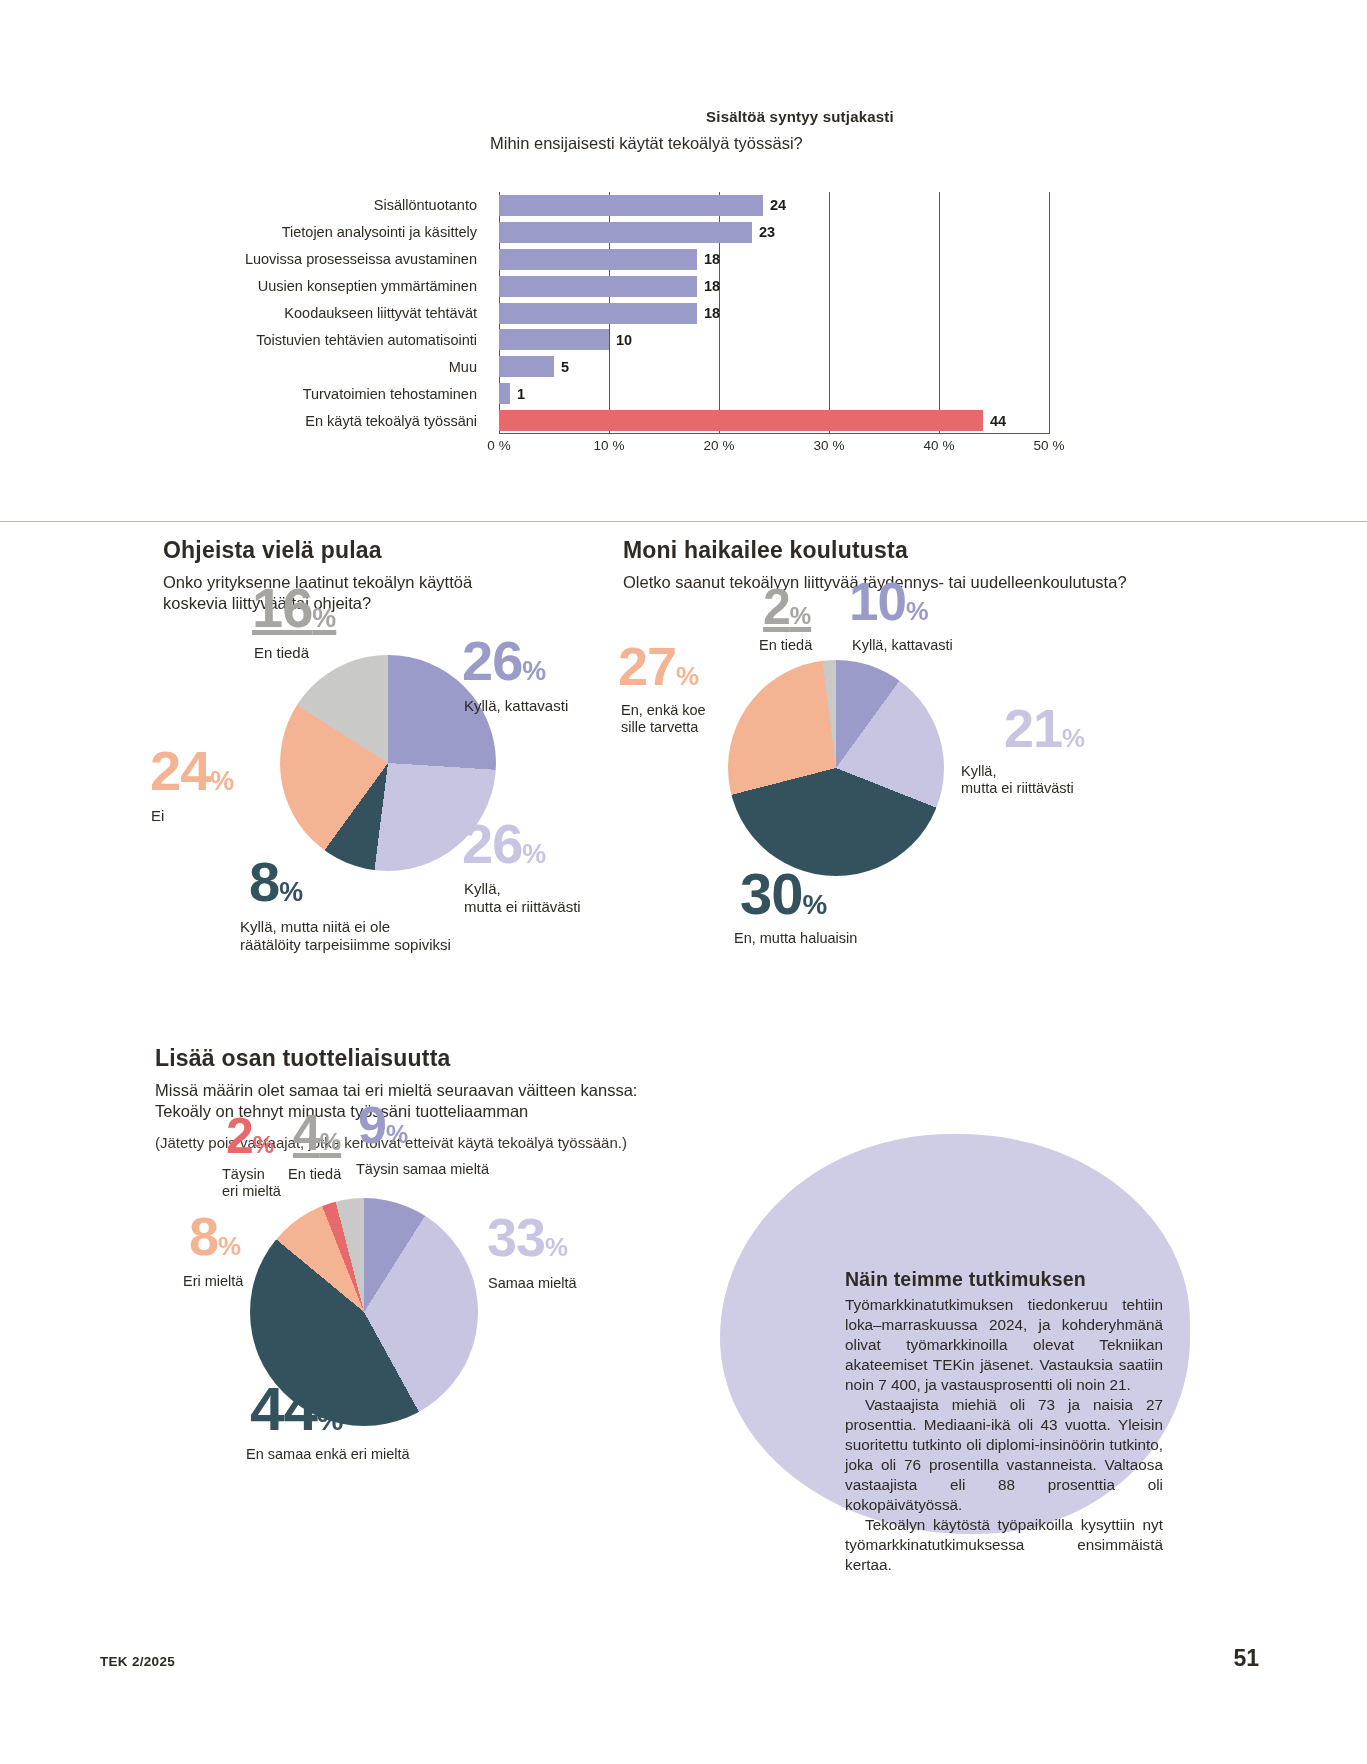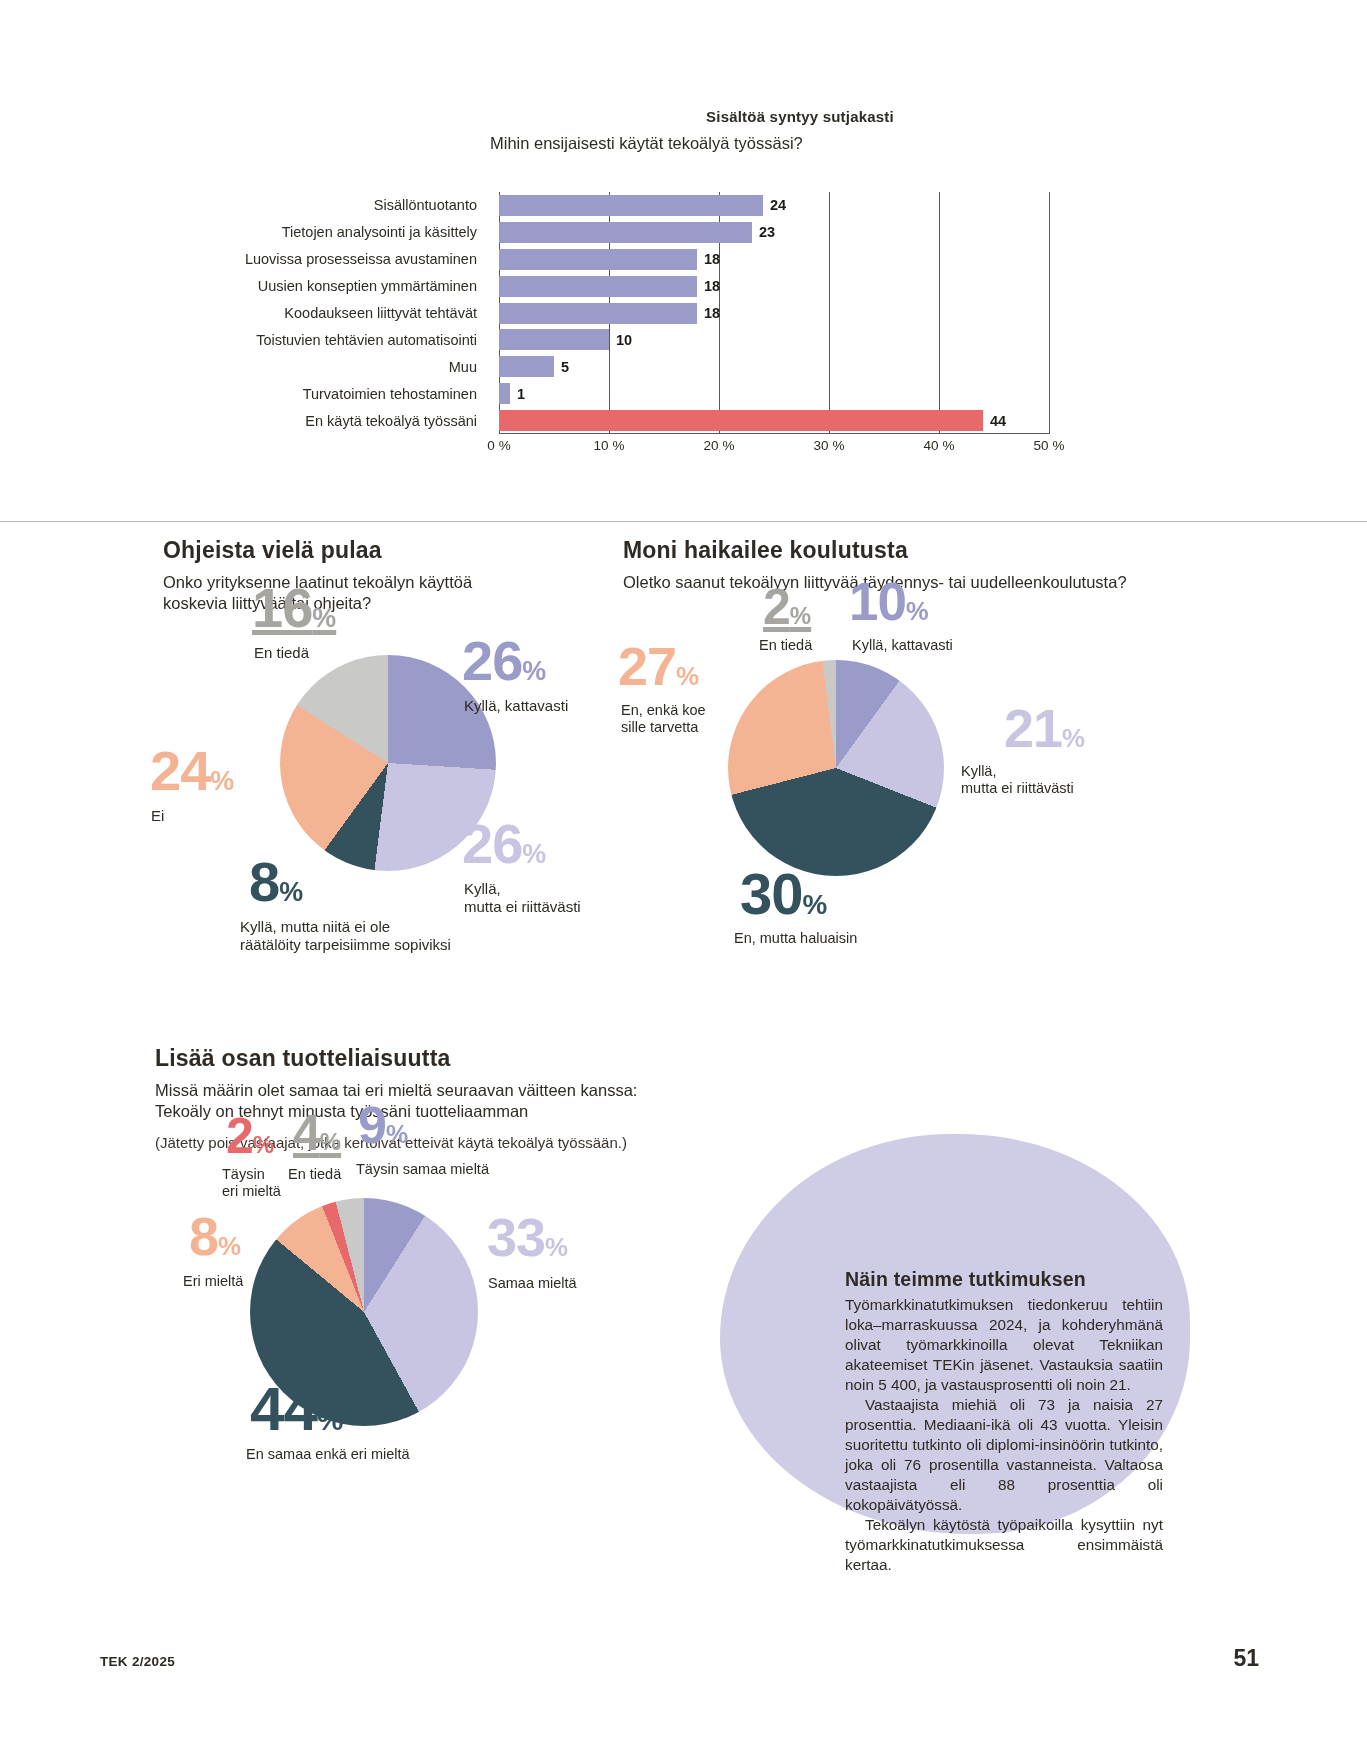--- a/index.html
+++ b/index.html
@@ -410,21 +410,21 @@
 
     <div class="num c-dark" style="left:250px; top:318px; font-size:62px;">
       <span>44</span><span class="pct">%</span>
     </div>
     <div class="cap sm" style="left:246px; top:384px;">En samaa enkä eri mieltä</div>
   </section>
 
   <div id="method-blob"></div>
   <div id="method-text">
     <h3 id="method-title">Näin teimme tutkimuksen</h3>
-    <p>Työmarkkinatutkimuksen tiedonkeruu tehtiin loka–marraskuussa 2024, ja kohderyhmänä olivat työmarkkinoilla olevat Tekniikan akateemiset TEKin jäsenet. Vastauksia saatiin noin 5 400, ja vastausprosentti oli noin 21.</p>
+    <p>Työmarkkinatutkimuksen tiedonkeruu tehtiin loka–marraskuussa 2024, ja kohderyhmänä olivat työmarkkinoilla olevat Tekniikan akateemiset TEKin jäsenet. Vastauksia saatiin noin 7 400, ja vastausprosentti oli noin 21.</p>
     <p>Vastaajista miehiä oli 73 ja naisia 27 prosenttia. Mediaani-ikä oli 43 vuotta. Yleisin suoritettu tutkinto oli diplomi-insinöörin tutkinto, joka oli 76 prosentilla vastanneista. Valtaosa vastaajista eli 88 prosenttia oli kokopäivätyössä.</p>
     <p>Tekoälyn käytöstä työpaikoilla kysyttiin nyt työmarkkinatutkimuksessa ensimmäistä kertaa.</p>
   </div>
 
   <div id="footer-left">TEK 2/2025</div>
   <div id="footer-right">51</div>
 
 </div>
 
 </body></html>

